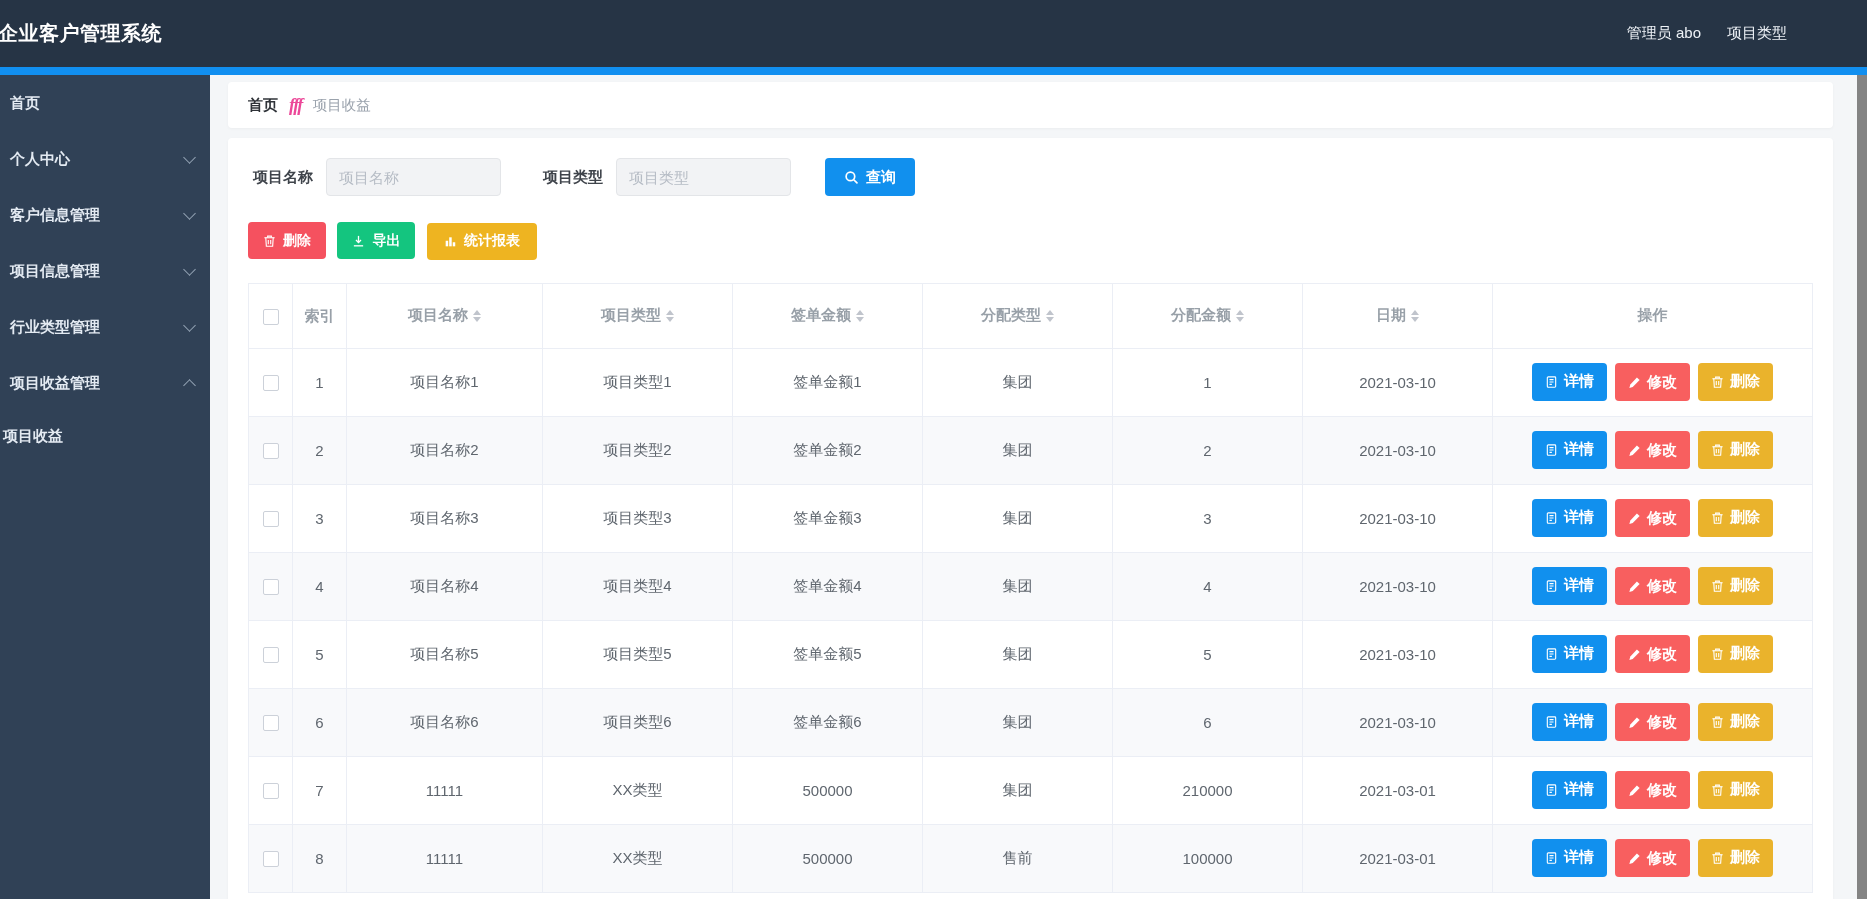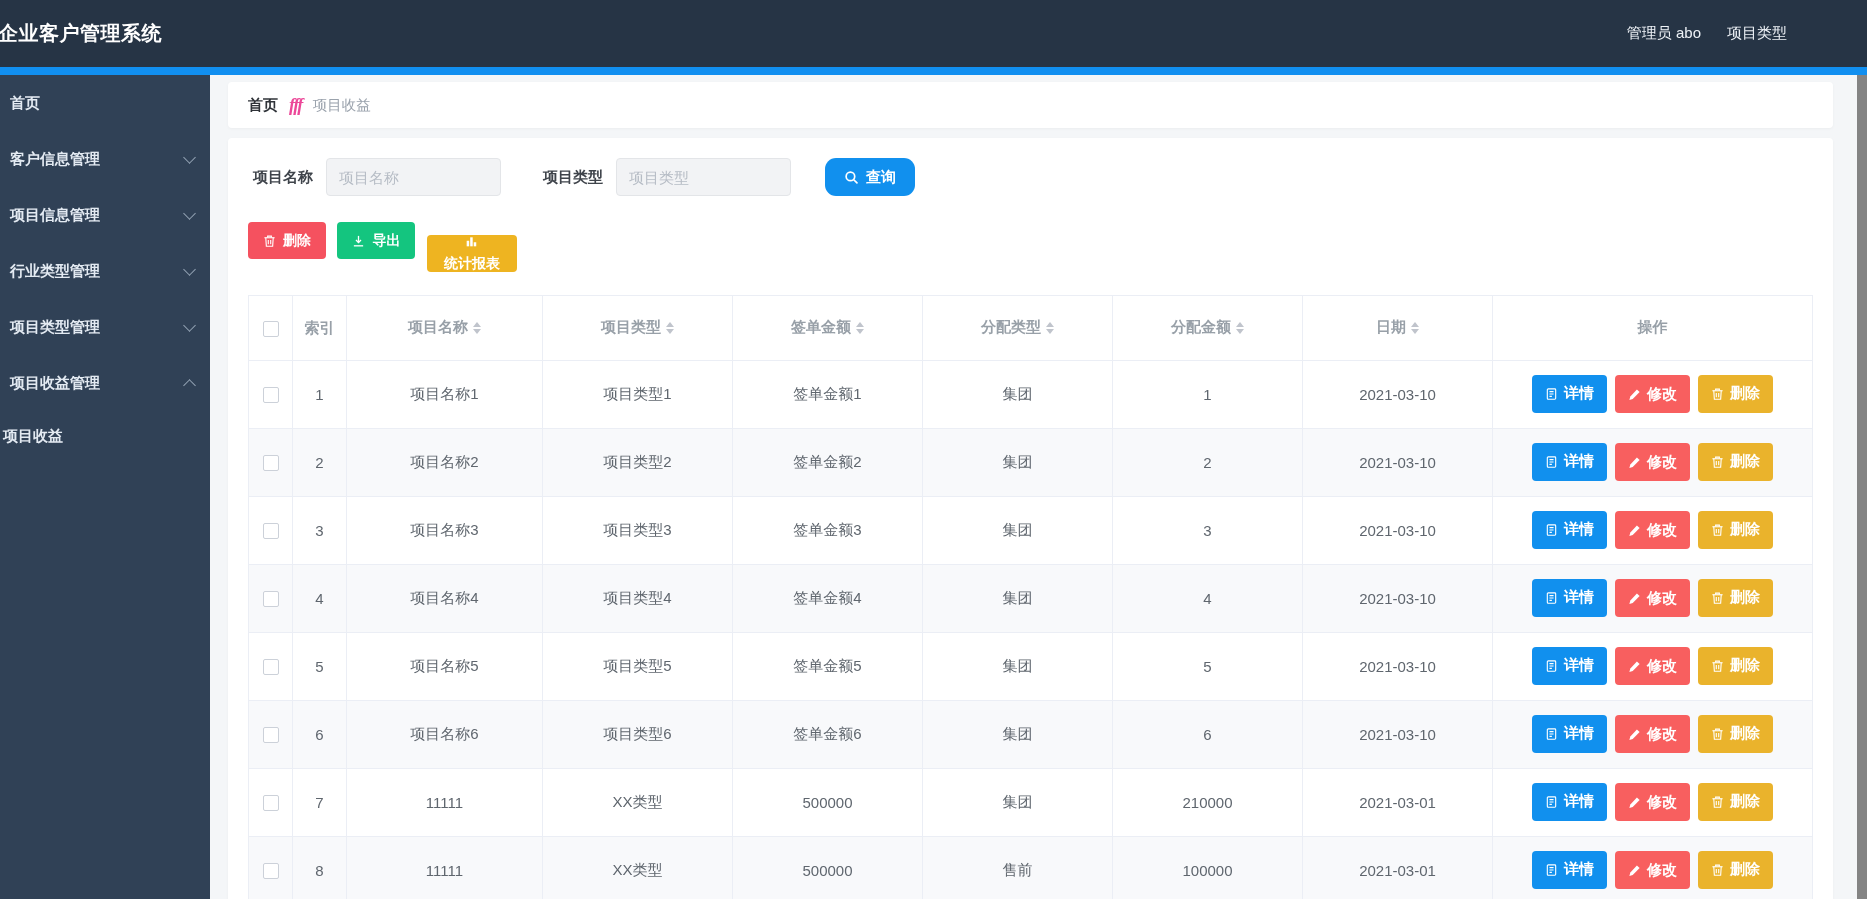--- a/index.html
+++ b/index.html
@@ -66,24 +66,24 @@
     padding:0 12px;font-size:15px;color:#444;box-sizing:border-box;outline:none;
     font-family:inherit;
   }
   .filter-input::placeholder{color:#b6bcc5;}
   .btn{
     display:inline-flex;align-items:center;gap:7px;border:none;color:#fff;
     font-weight:700;font-size:14px;height:37px;padding:0 15px;border-radius:4px;
     cursor:pointer;font-family:inherit;
   }
   .btn .ic,.row-btn .ic{display:inline-flex;align-items:center;}
-  .btn-search{height:38px;font-size:15px;padding:0 19px;background:#1190ee;margin-left:34px;border-radius:11px;}
+  .btn-search{height:38px;font-size:15px;padding:0 19px;background:#1190ee;margin-left:34px;}
   .btn-danger{background:#f5515f;}
   .btn-success{background:#14c57f;margin-left:7px;}
-  .btn-warning{background:#eeb421;margin-left:7px;padding:0 17px;flex-direction:column;}
+  .btn-warning{background:#eeb421;margin-left:7px;padding:0 17px;}
   .toolbar-row{margin:0 0 23px 0;}
   
   .tbl{border-collapse:collapse;width:100%;table-layout:fixed;}
   .tbl th,.tbl td{border:1px solid #ebeef5;}
   .tbl th{
     height:65px;font-size:15px;font-weight:700;color:#98a0a8;
     background:#fff;padding:0;box-sizing:border-box;
   }
   .th-in{display:flex;align-items:center;justify-content:center;gap:5px;}
   .th-index{padding:0 16px;line-height:22px;font-weight:700;}
@@ -120,33 +120,33 @@
     <span>项目类型</span>
   </div>
 </div>
 <div class="blue-bar"></div>
 
 <aside class="sidebar" id="sidebar">
     <div class="menu-item">
       <span>首页</span>
     </div>
     <div class="menu-item">
+      <span>个人中心</span>
+      <span class="chev down"></span>
+    </div>
+    <div class="menu-item">
       <span>客户信息管理</span>
       <span class="chev down"></span>
     </div>
     <div class="menu-item">
       <span>项目信息管理</span>
       <span class="chev down"></span>
     </div>
     <div class="menu-item">
       <span>行业类型管理</span>
-      <span class="chev down"></span>
-    </div>
-    <div class="menu-item">
-      <span>项目类型管理</span>
       <span class="chev down"></span>
     </div>
     <div class="menu-item">
       <span>项目收益管理</span>
       <span class="chev up"></span>
     </div>
     <div class="sub-item">
       <span>项目收益</span>
     </div>
   </aside>

